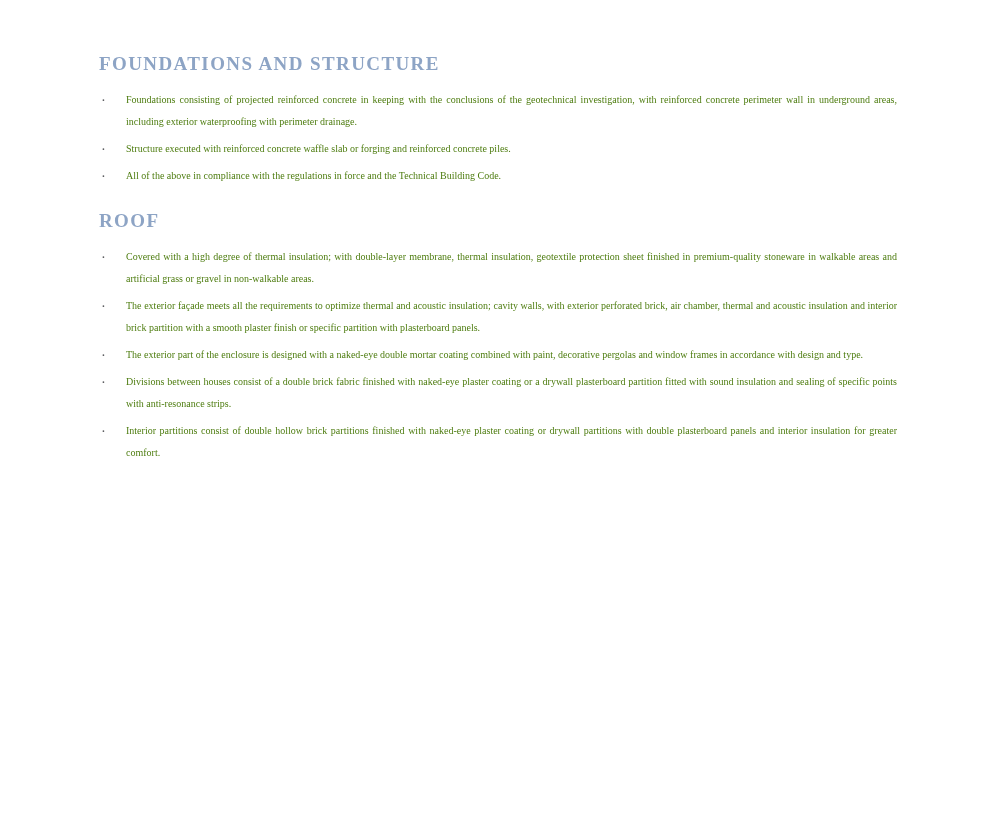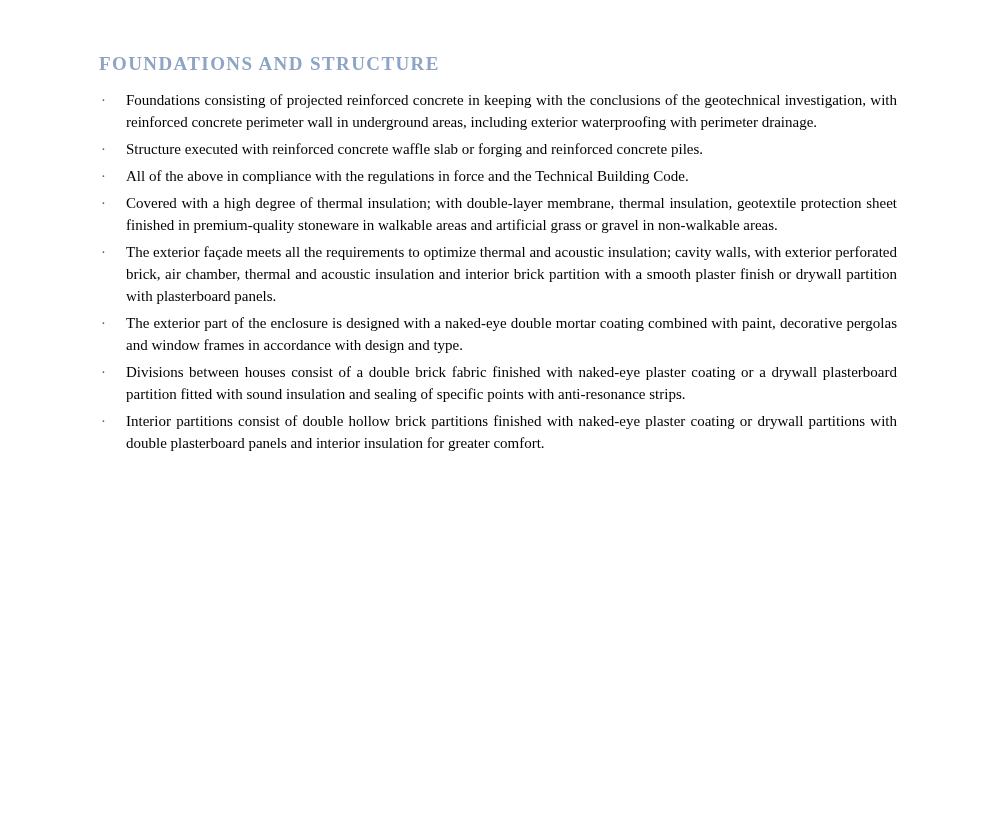--- a/index.html
+++ b/index.html
@@ -44,23 +44,23 @@
     width: 27px;
     font-size: 14.5px;
     line-height: 22px;
     color: #5b5c5f;
     text-align: left;
     padding-left: 2px;
     box-sizing: border-box;
   }
   .bullet-text {
     flex: 1 1 auto;
-    font-size: 15px;
+    font-size: 10px;
     line-height: 22px;
-    color: #000000;
+    color: #4d7c0f;
     text-align: justify;
     text-justify: inter-word;
   }
 </style>
 </head>
 <body>
 
 <div class="page">
   <div class="content">
 
@@ -74,30 +74,31 @@
         <span class="bullet-dot">·</span>
         <span class="bullet-text">Structure executed with reinforced concrete waffle slab or forging and reinforced concrete piles.</span>
       </div>
       <div class="bullet-item">
         <span class="bullet-dot">·</span>
         <span class="bullet-text">All of the above in compliance with the regulations in force and the Technical Building Code.</span>
       </div>
     </div>
 
     <div class="section">
+      <h2 class="section-heading">ROOF</h2>
       <div class="bullet-item">
         <span class="bullet-dot">·</span>
         <span class="bullet-text">Covered with a high degree of thermal insulation; with double-layer membrane, thermal insulation, geotextile protection sheet finished in premium-quality stoneware in walkable areas and artificial grass or gravel in non-walkable areas.</span>
       </div>
     </div>
 
     <div class="section">
       <div class="bullet-item">
         <span class="bullet-dot">·</span>
-        <span class="bullet-text">The exterior façade meets all the requirements to optimize thermal and acoustic insulation; cavity walls, with exterior perforated brick, air chamber, thermal and acoustic insulation and interior brick partition with a smooth plaster finish or drywall partition with plasterboard panels.</span>
+        <span class="bullet-text">The exterior façade meets all the requirements to optimize thermal and acoustic insulation; cavity walls, with exterior perforated brick, air chamber, thermal and acoustic insulation and interior brick partition with a smooth plaster finish or specific partition with plasterboard panels.</span>
       </div>
       <div class="bullet-item">
         <span class="bullet-dot">·</span>
         <span class="bullet-text">The exterior part of the enclosure is designed with a naked-eye double mortar coating combined with paint, decorative pergolas and window frames in accordance with design and type.</span>
       </div>
     </div>
 
     <div class="section">
       <div class="bullet-item">
         <span class="bullet-dot">·</span>

